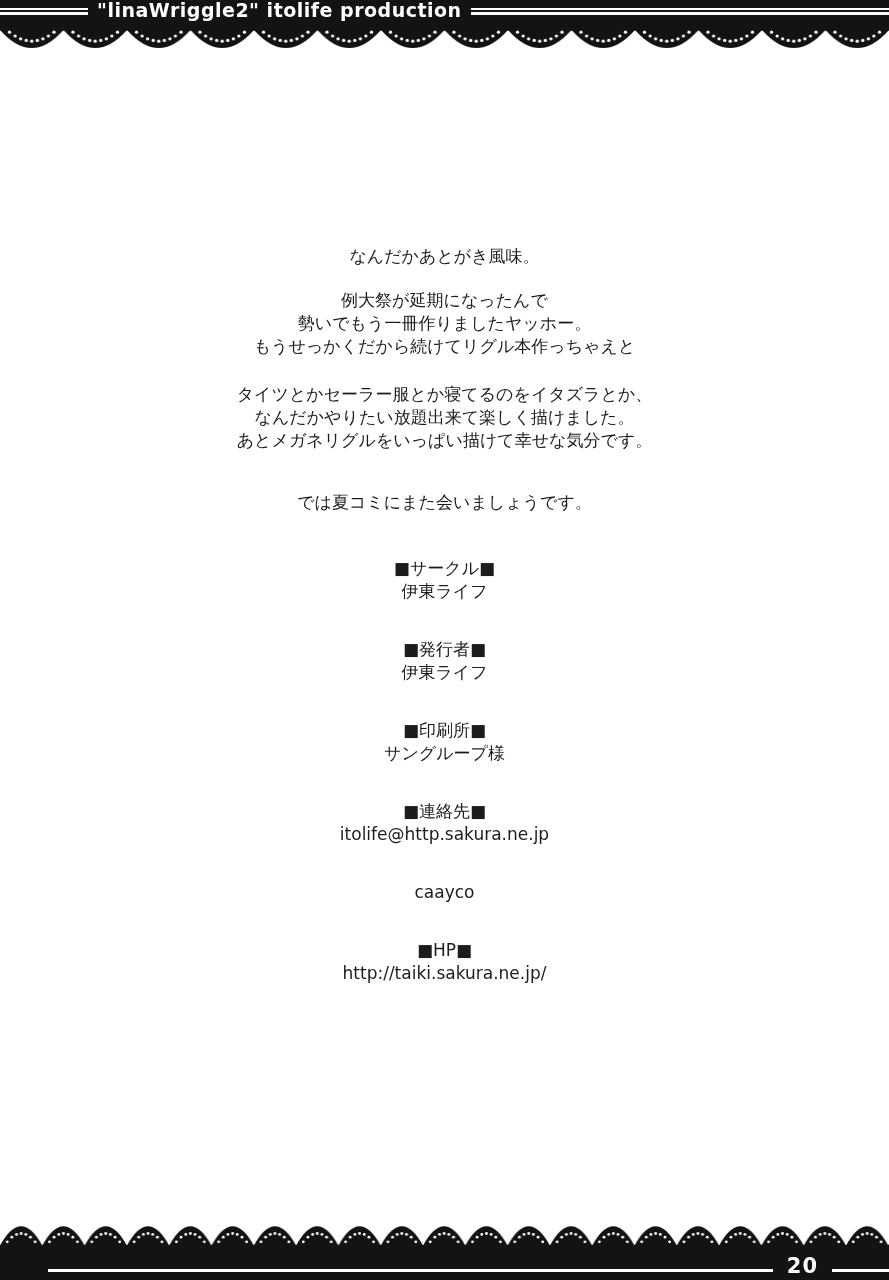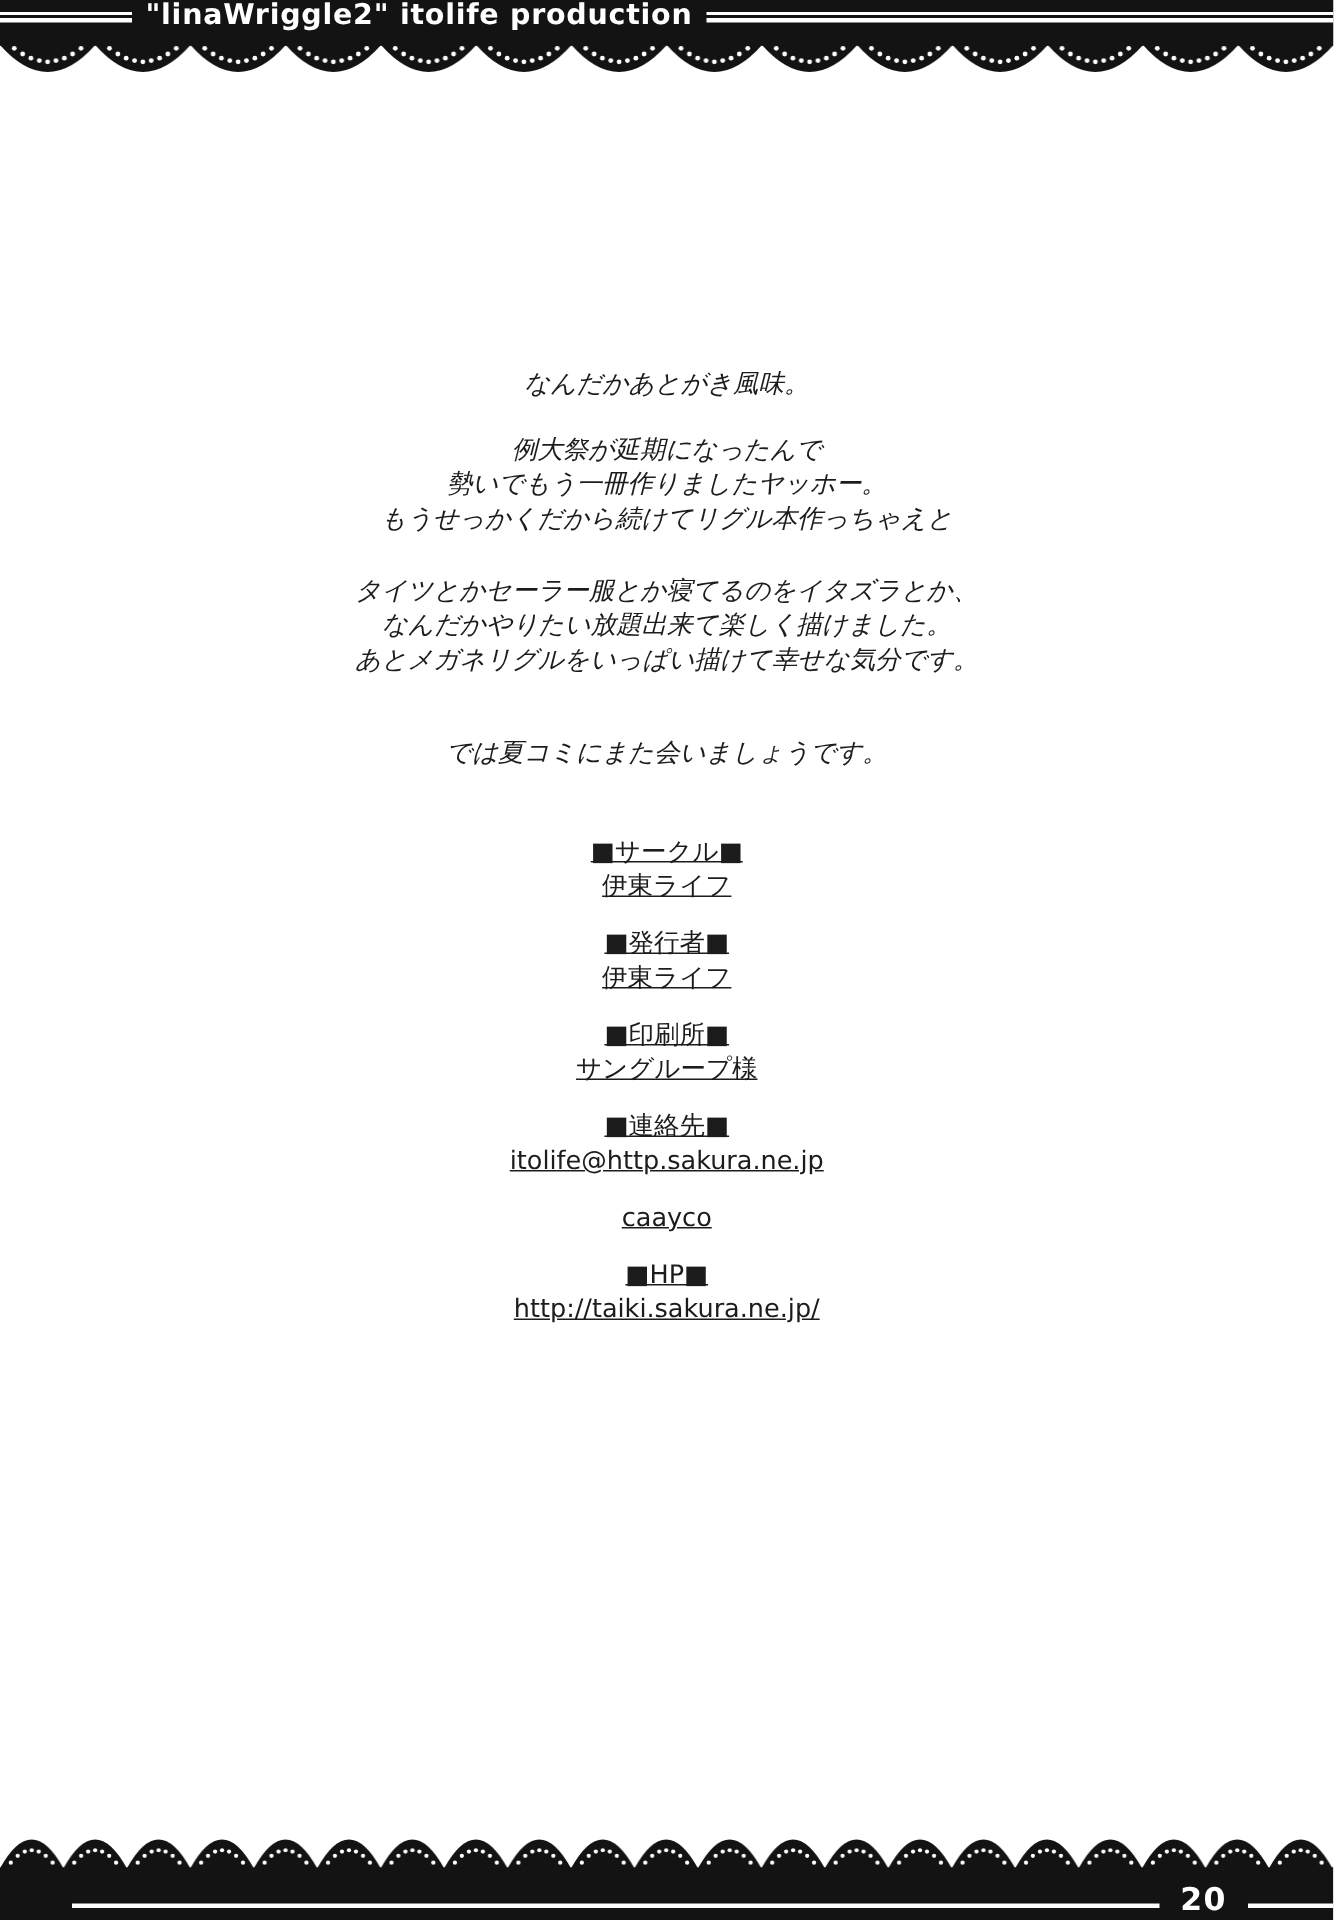--- a/index.html
+++ b/index.html
@@ -47,27 +47,27 @@
   
   .content {
     position: absolute;
     top: 0; left: 0;
     width: 100%;
     text-align: center;
     color: #1c1c1c;
     font-size: 17px;
     line-height: 23px;
   }
-  .para { margin: 0; font-style: italic; }
+  .para { margin: 0; }
   .p1 { padding-top: 245px; }
   .p2 { padding-top: 21px; }
   .p3 { padding-top: 25px; }
   .p4 { padding-top: 39px; }
-  .credits { padding-top: 43px; text-decoration: underline; }
-  .credit + .credit { margin-top: 15px; }
+  .credits { padding-top: 43px; }
+  .credit + .credit { margin-top: 35px; }
   .credit-label, .credit-value { line-height: 23px; }
 
   
   .bottom-border {
     position: absolute;
     bottom: 0; left: 0;
     width: 889px; height: 62px;
   }
   .bottom-border svg { display: block; }
   .footer-row {

